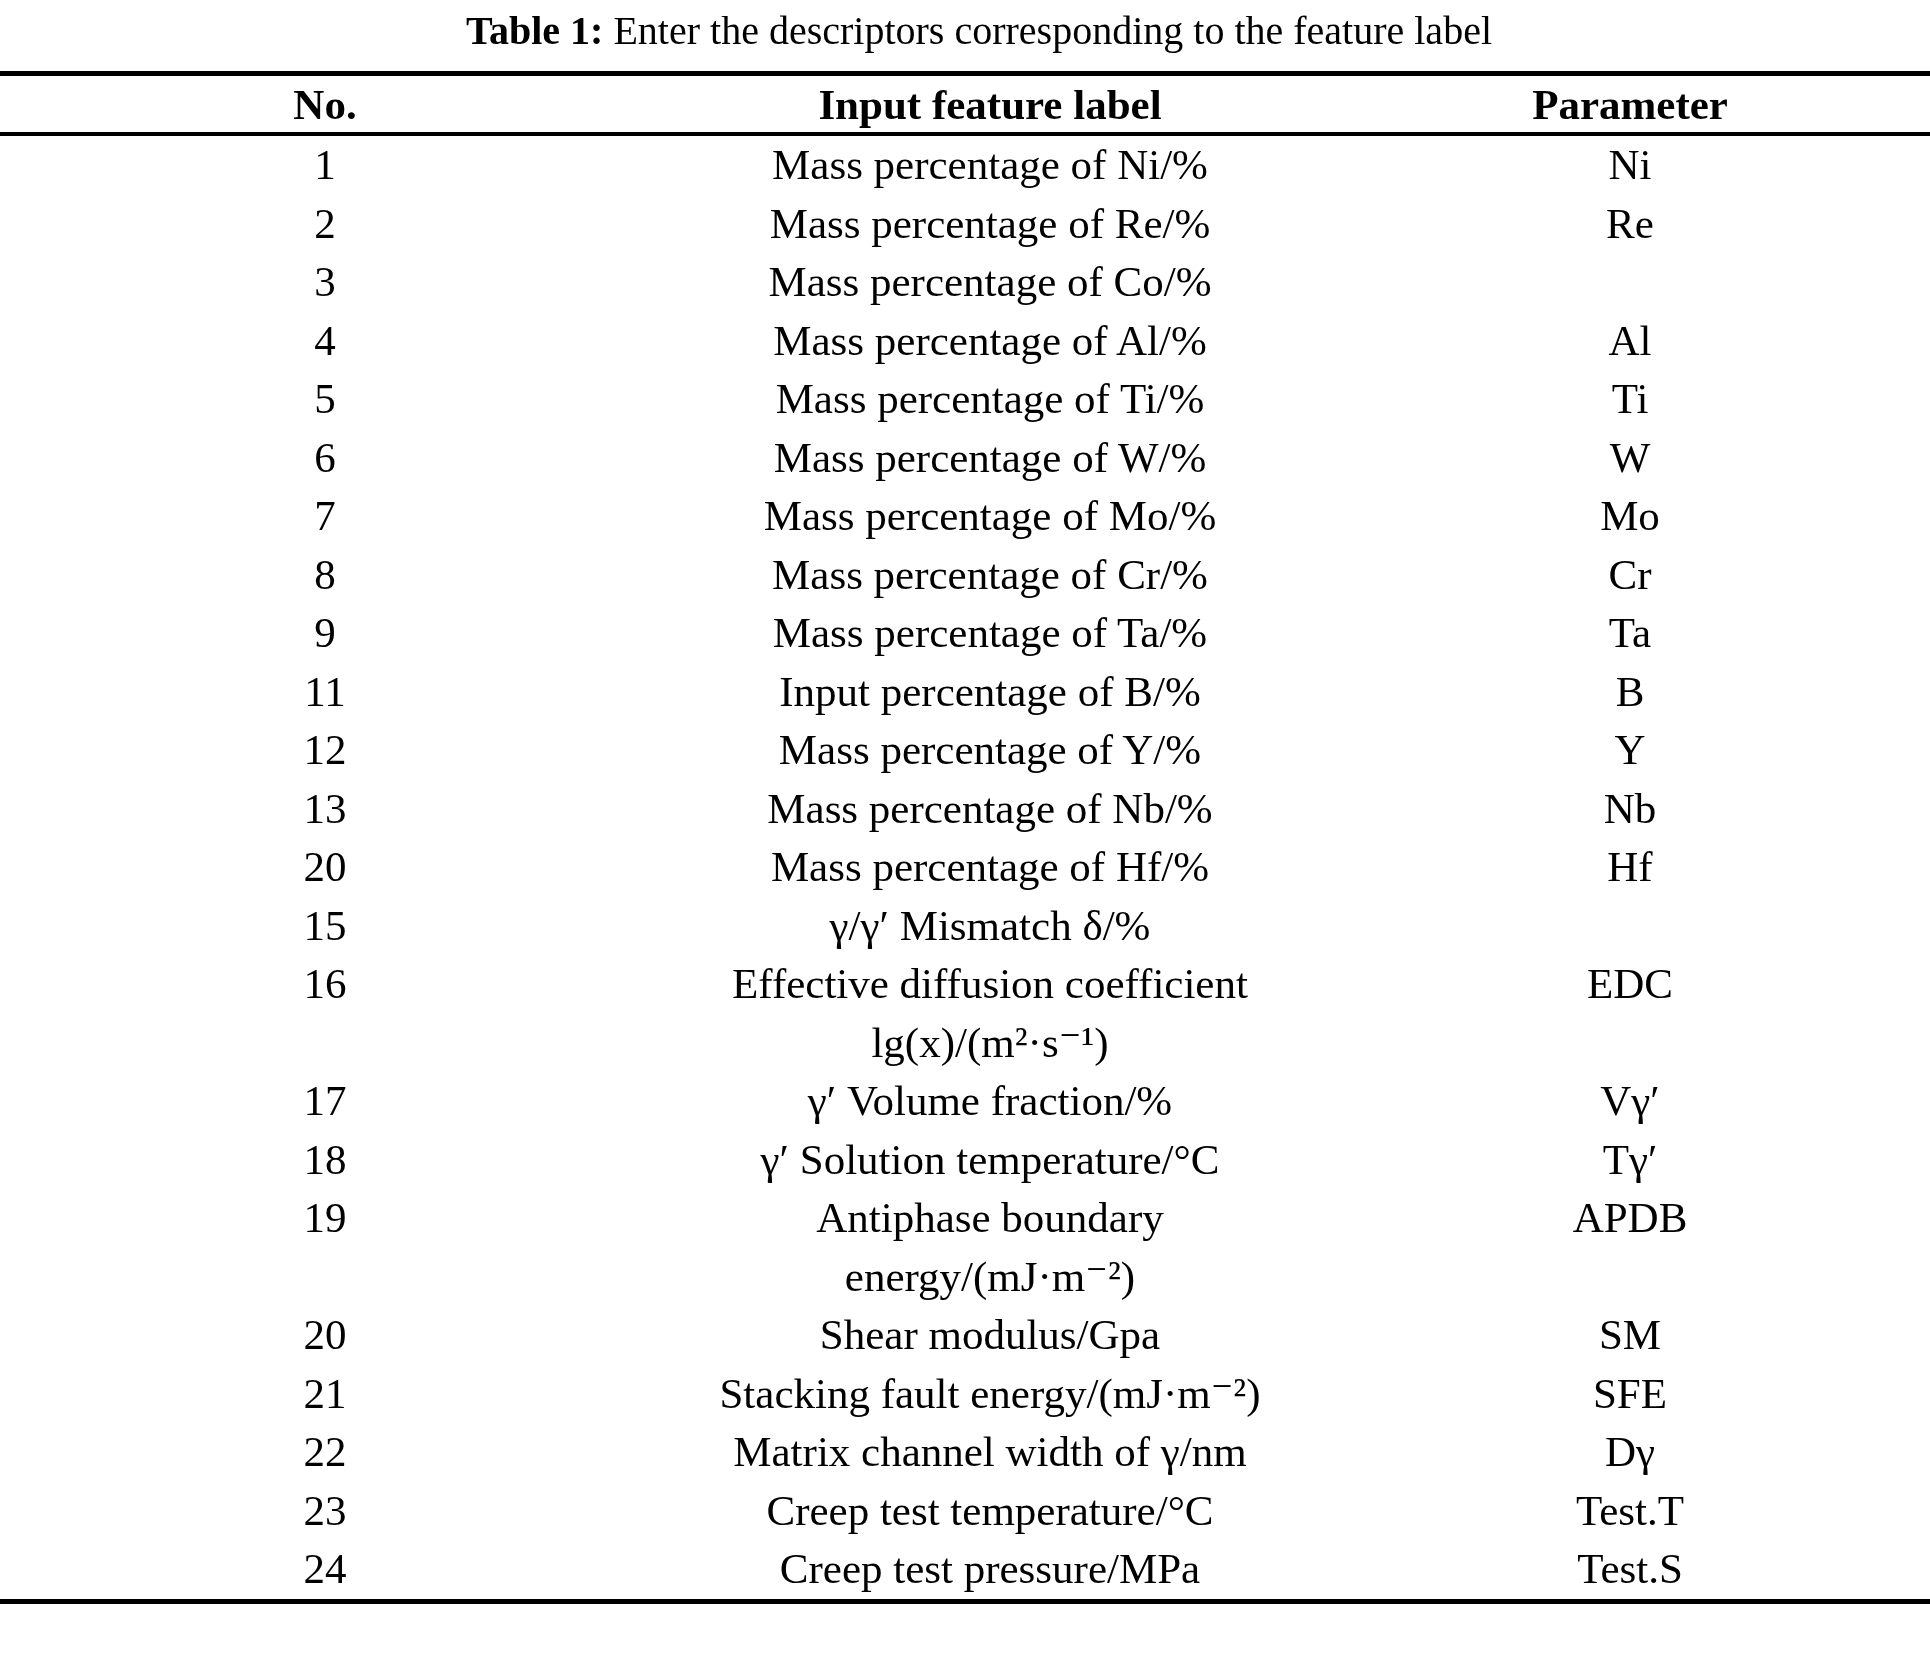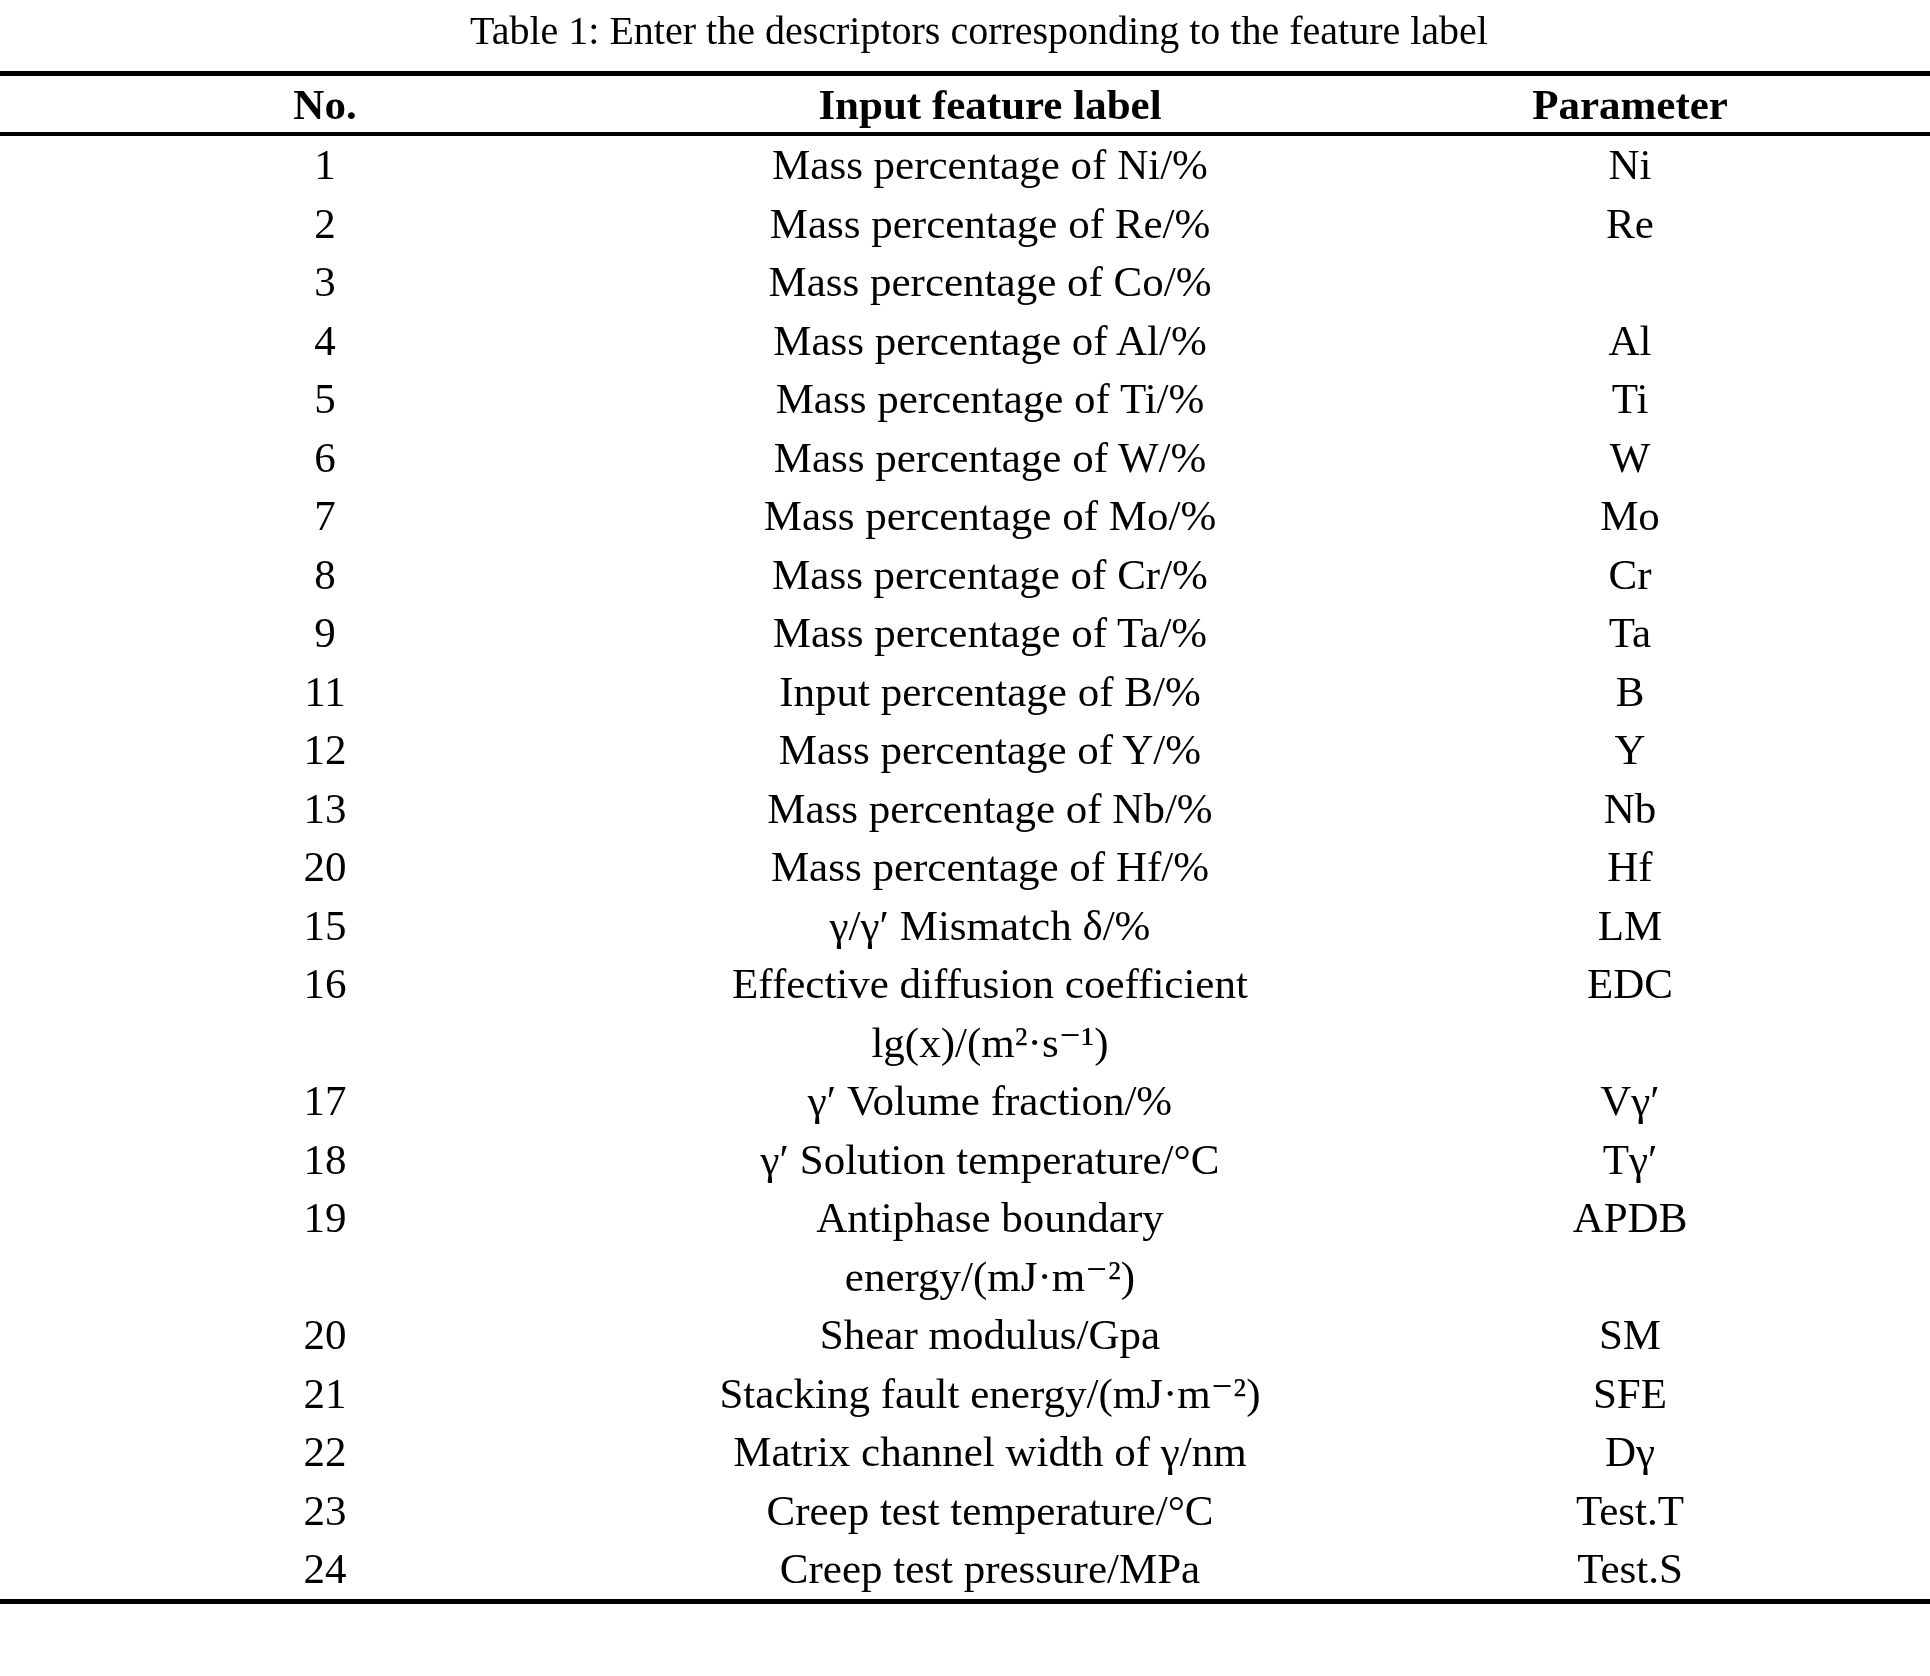--- a/index.html
+++ b/index.html
@@ -16,21 +16,21 @@
     font-family: "Liberation Serif", "DejaVu Serif", serif;
     overflow: hidden;
   }
   .caption {
     margin-top: 8px;
     text-align: center;
     font-size: 40px;
     line-height: 46px;
   }
   .caption .bold {
-    font-weight: normal;
+    font-weight: bold;
     margin-left: 28px;
   }
   .rule {
     width: 100%;
     background: #000000;
   }
   .rule-top {
     margin-top: 17px;
     height: 5px;
   }
@@ -197,21 +197,20 @@
     </div>
     <div class="cell">Hf</div>
   </div>
 
   <div class="grid-row row">
     <div class="cell">15</div>
     <div class="cell">
       <div>γ/γ′ Mismatch δ/%</div>
       <div></div>
     </div>
-    <div class="cell">LM</div>
   </div>
 
   <div class="grid-row row">
     <div class="cell">16</div>
     <div class="cell">
       <div>Effective diffusion coefficient</div>
       <div>lg(x)/(m²·s⁻¹)</div>
     </div>
     <div class="cell">EDC</div>
   </div>

